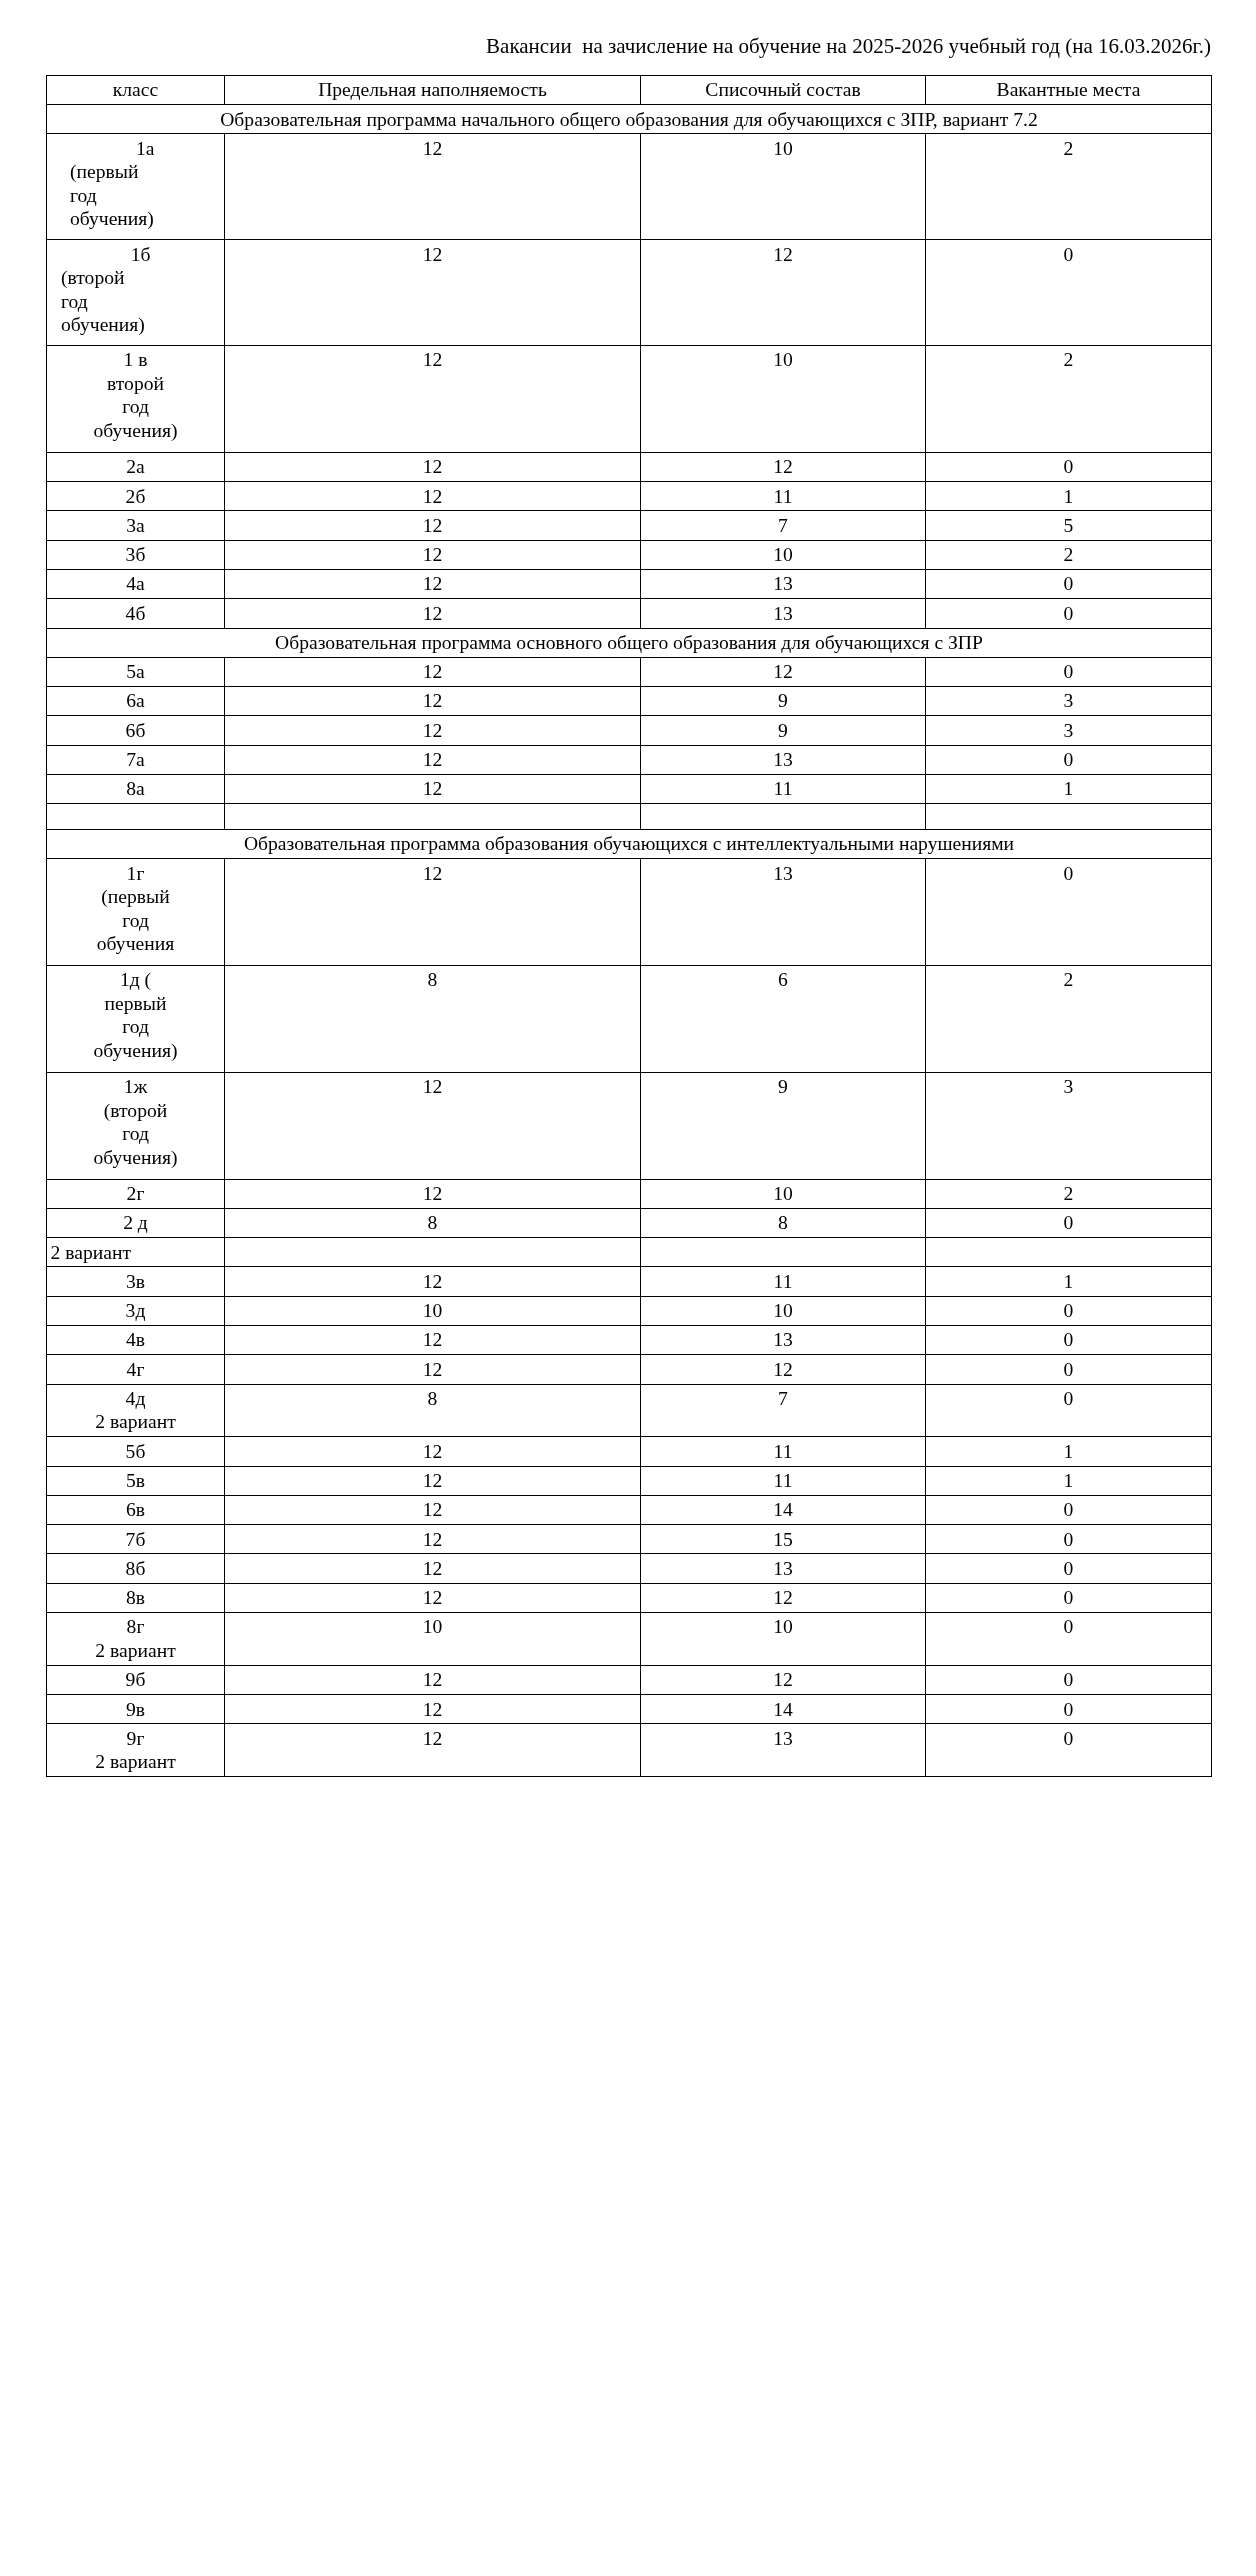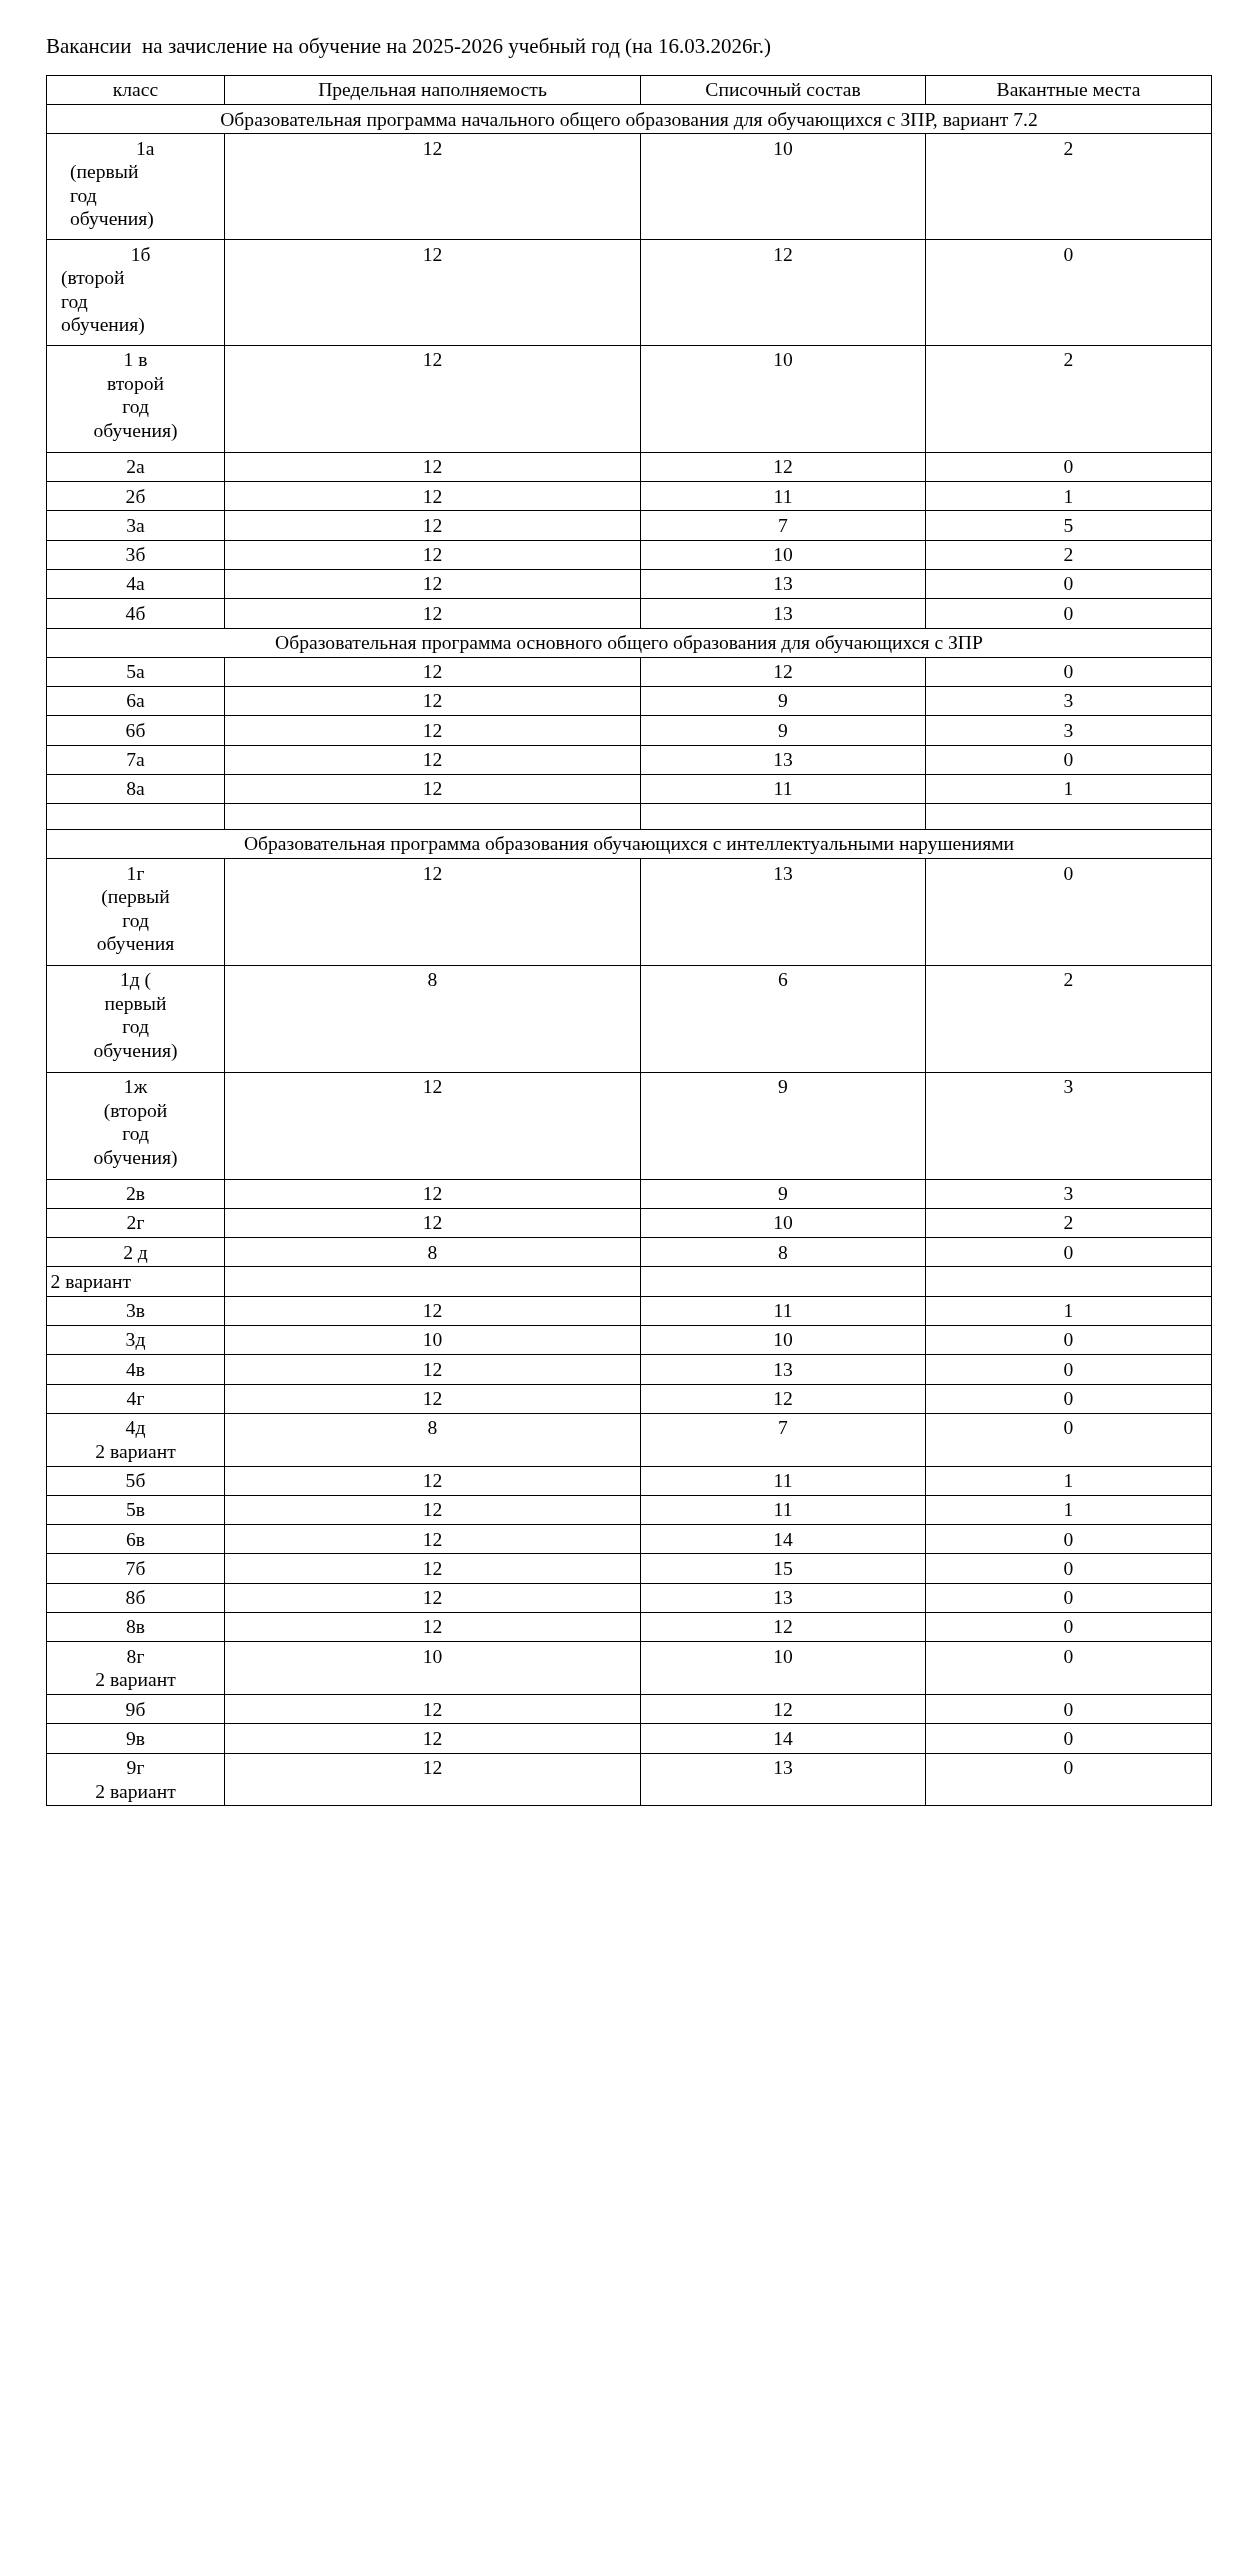--- a/index.html
+++ b/index.html
@@ -11,21 +11,21 @@
     width: 1257px;
     font-family: "Liberation Serif", "DejaVu Serif", serif;
     color: #000000;
   }
   .page {
     width: 1257px;
     box-sizing: border-box;
     padding: 22.6px 46px 24px 46px;
   }
   .doc-title {
-    text-align: left;
+    text-align: right;
     font-size: 21px;
     line-height: 1.25;
     margin: 10.7px 0 15.4px 0;
     white-space: pre-wrap;
   }
   table.vacancy {
     border-collapse: collapse;
     width: 1165px;
     table-layout: fixed;
     font-size: 19.6px;
@@ -235,26 +235,20 @@
             <div>1ж</div>
             <div>(второй</div>
             <div>год</div>
             <div>обучения)</div>
           </td>
           <td class="num">12</td>
           <td class="num">9</td>
           <td class="num">3</td>
         </tr>
         <tr>
-          <td class="cls">2в</td>
-          <td class="num">12</td>
-          <td class="num">9</td>
-          <td class="num">3</td>
-        </tr>
-        <tr>
           <td class="cls">2г</td>
           <td class="num">12</td>
           <td class="num">10</td>
           <td class="num">2</td>
         </tr>
         <tr>
           <td class="cls">2 д</td>
           <td class="num">8</td>
           <td class="num">8</td>
           <td class="num">0</td>

